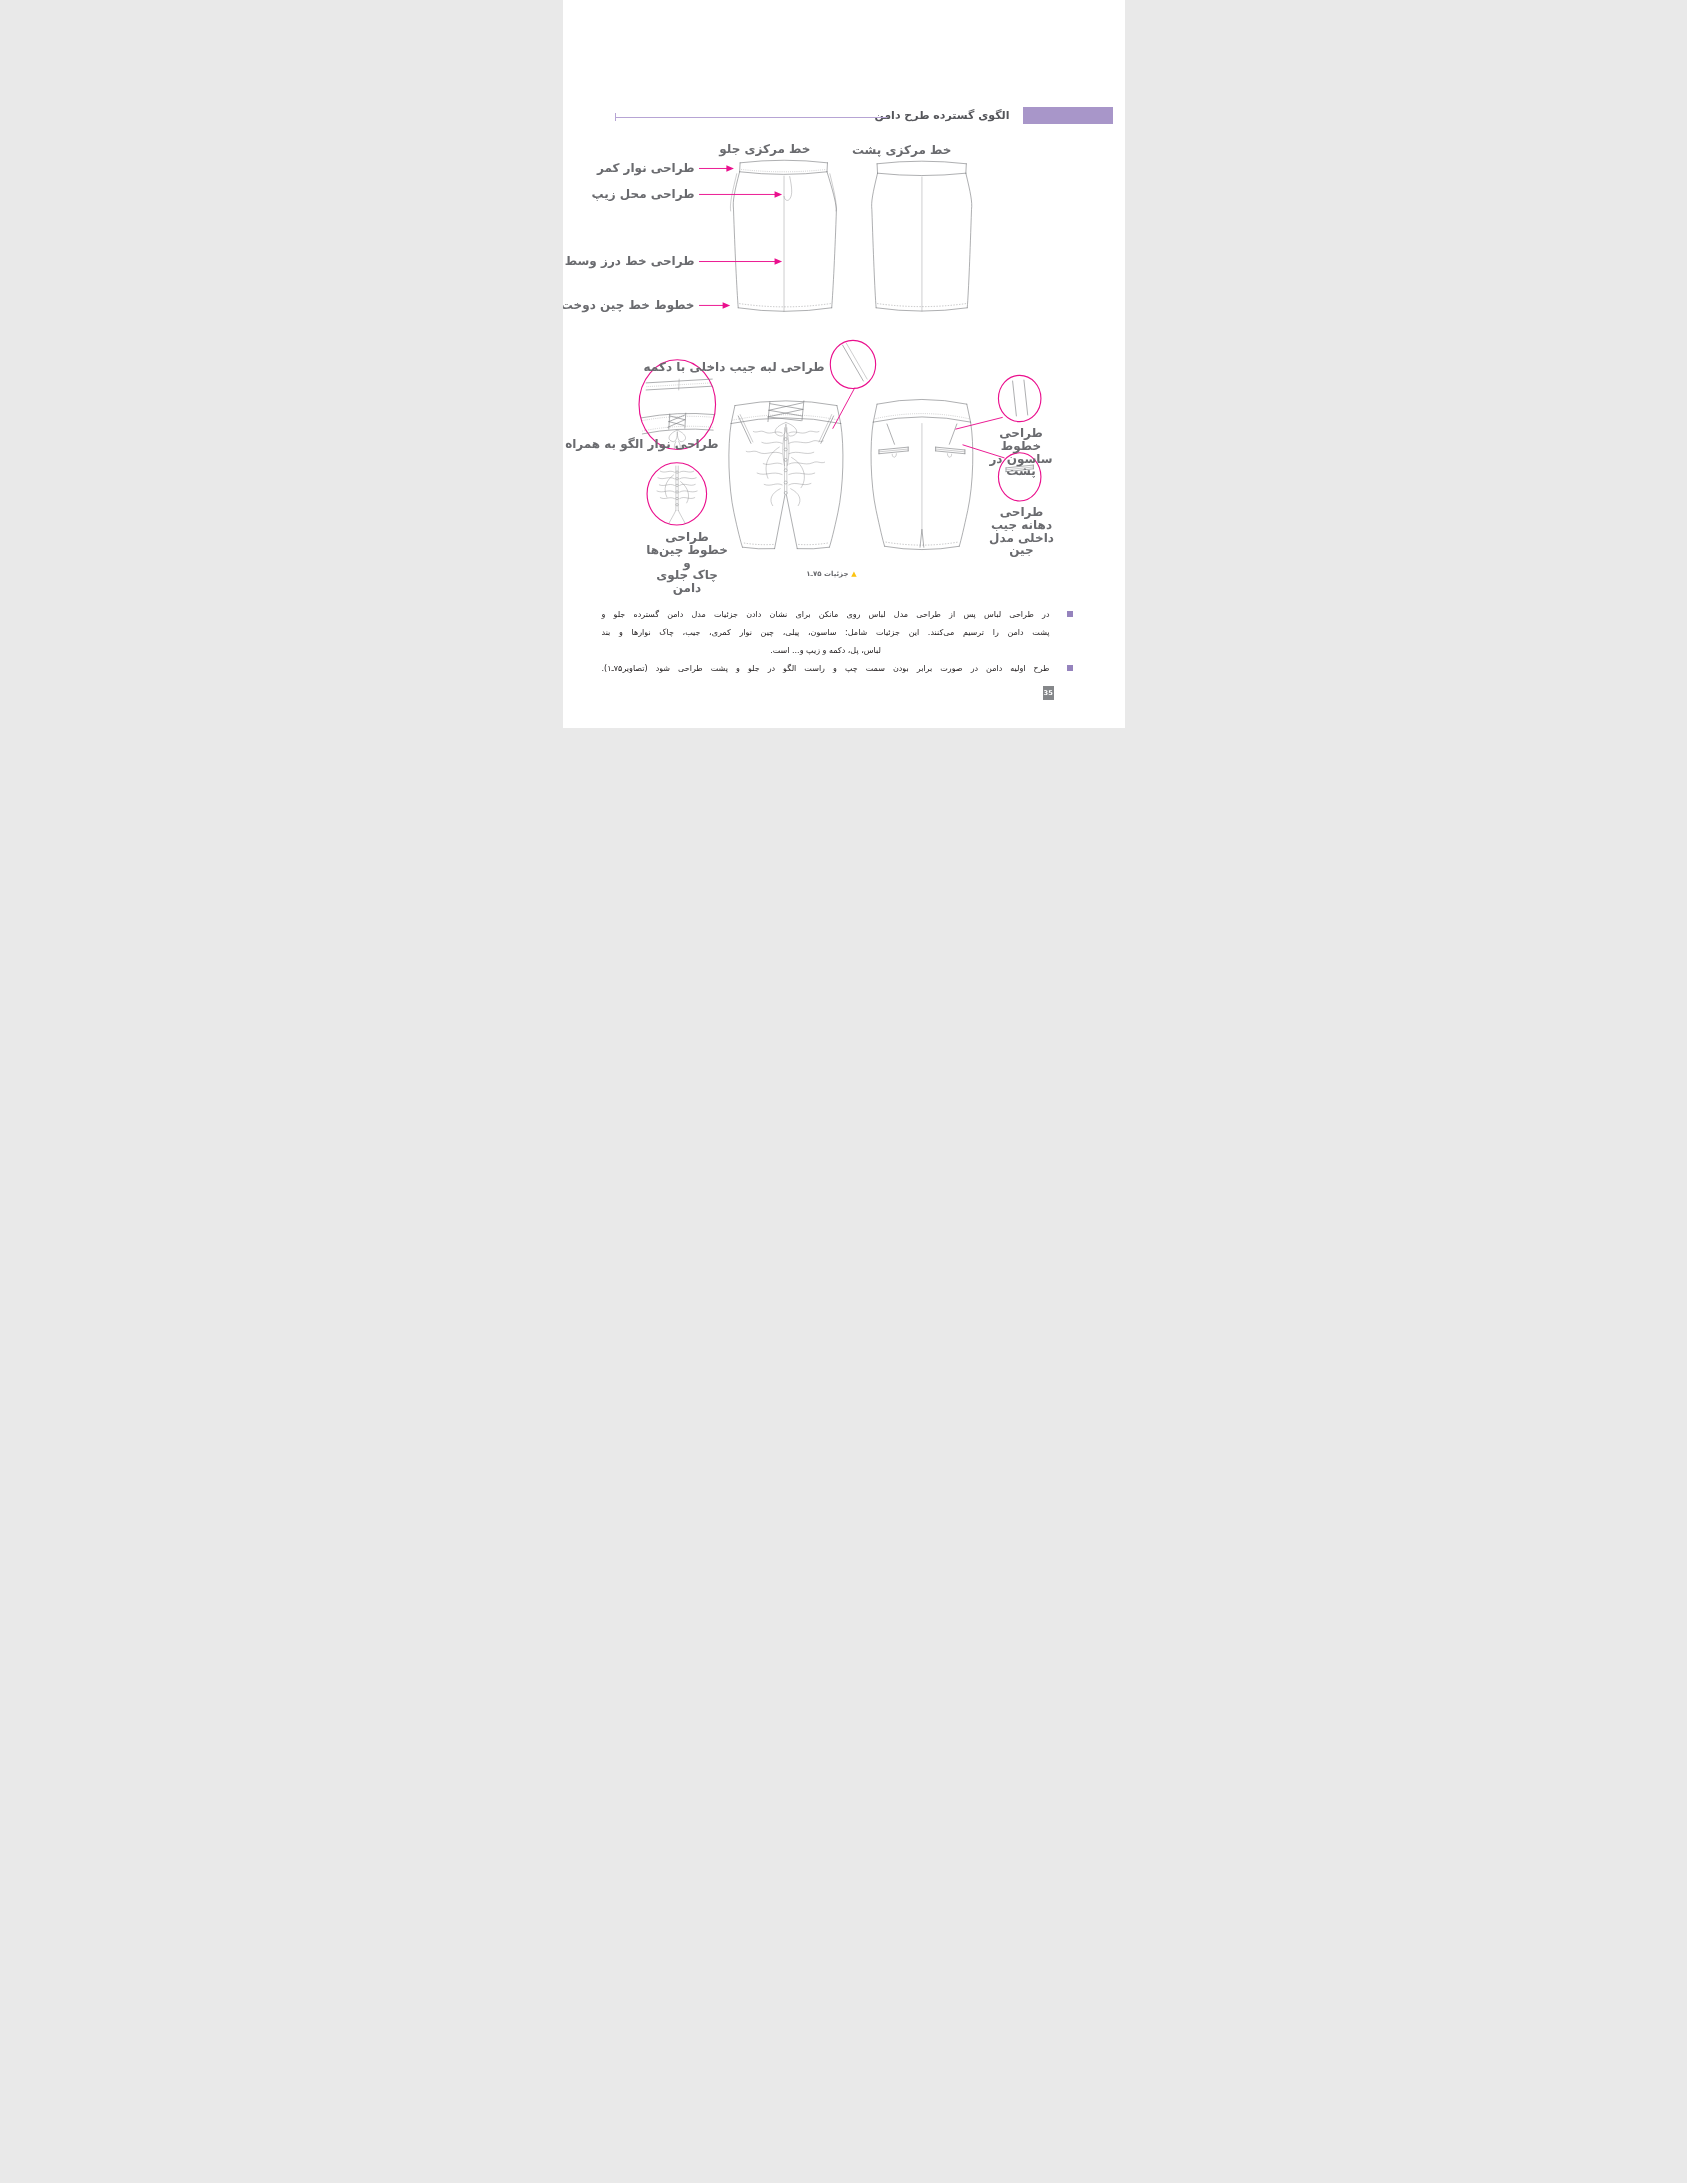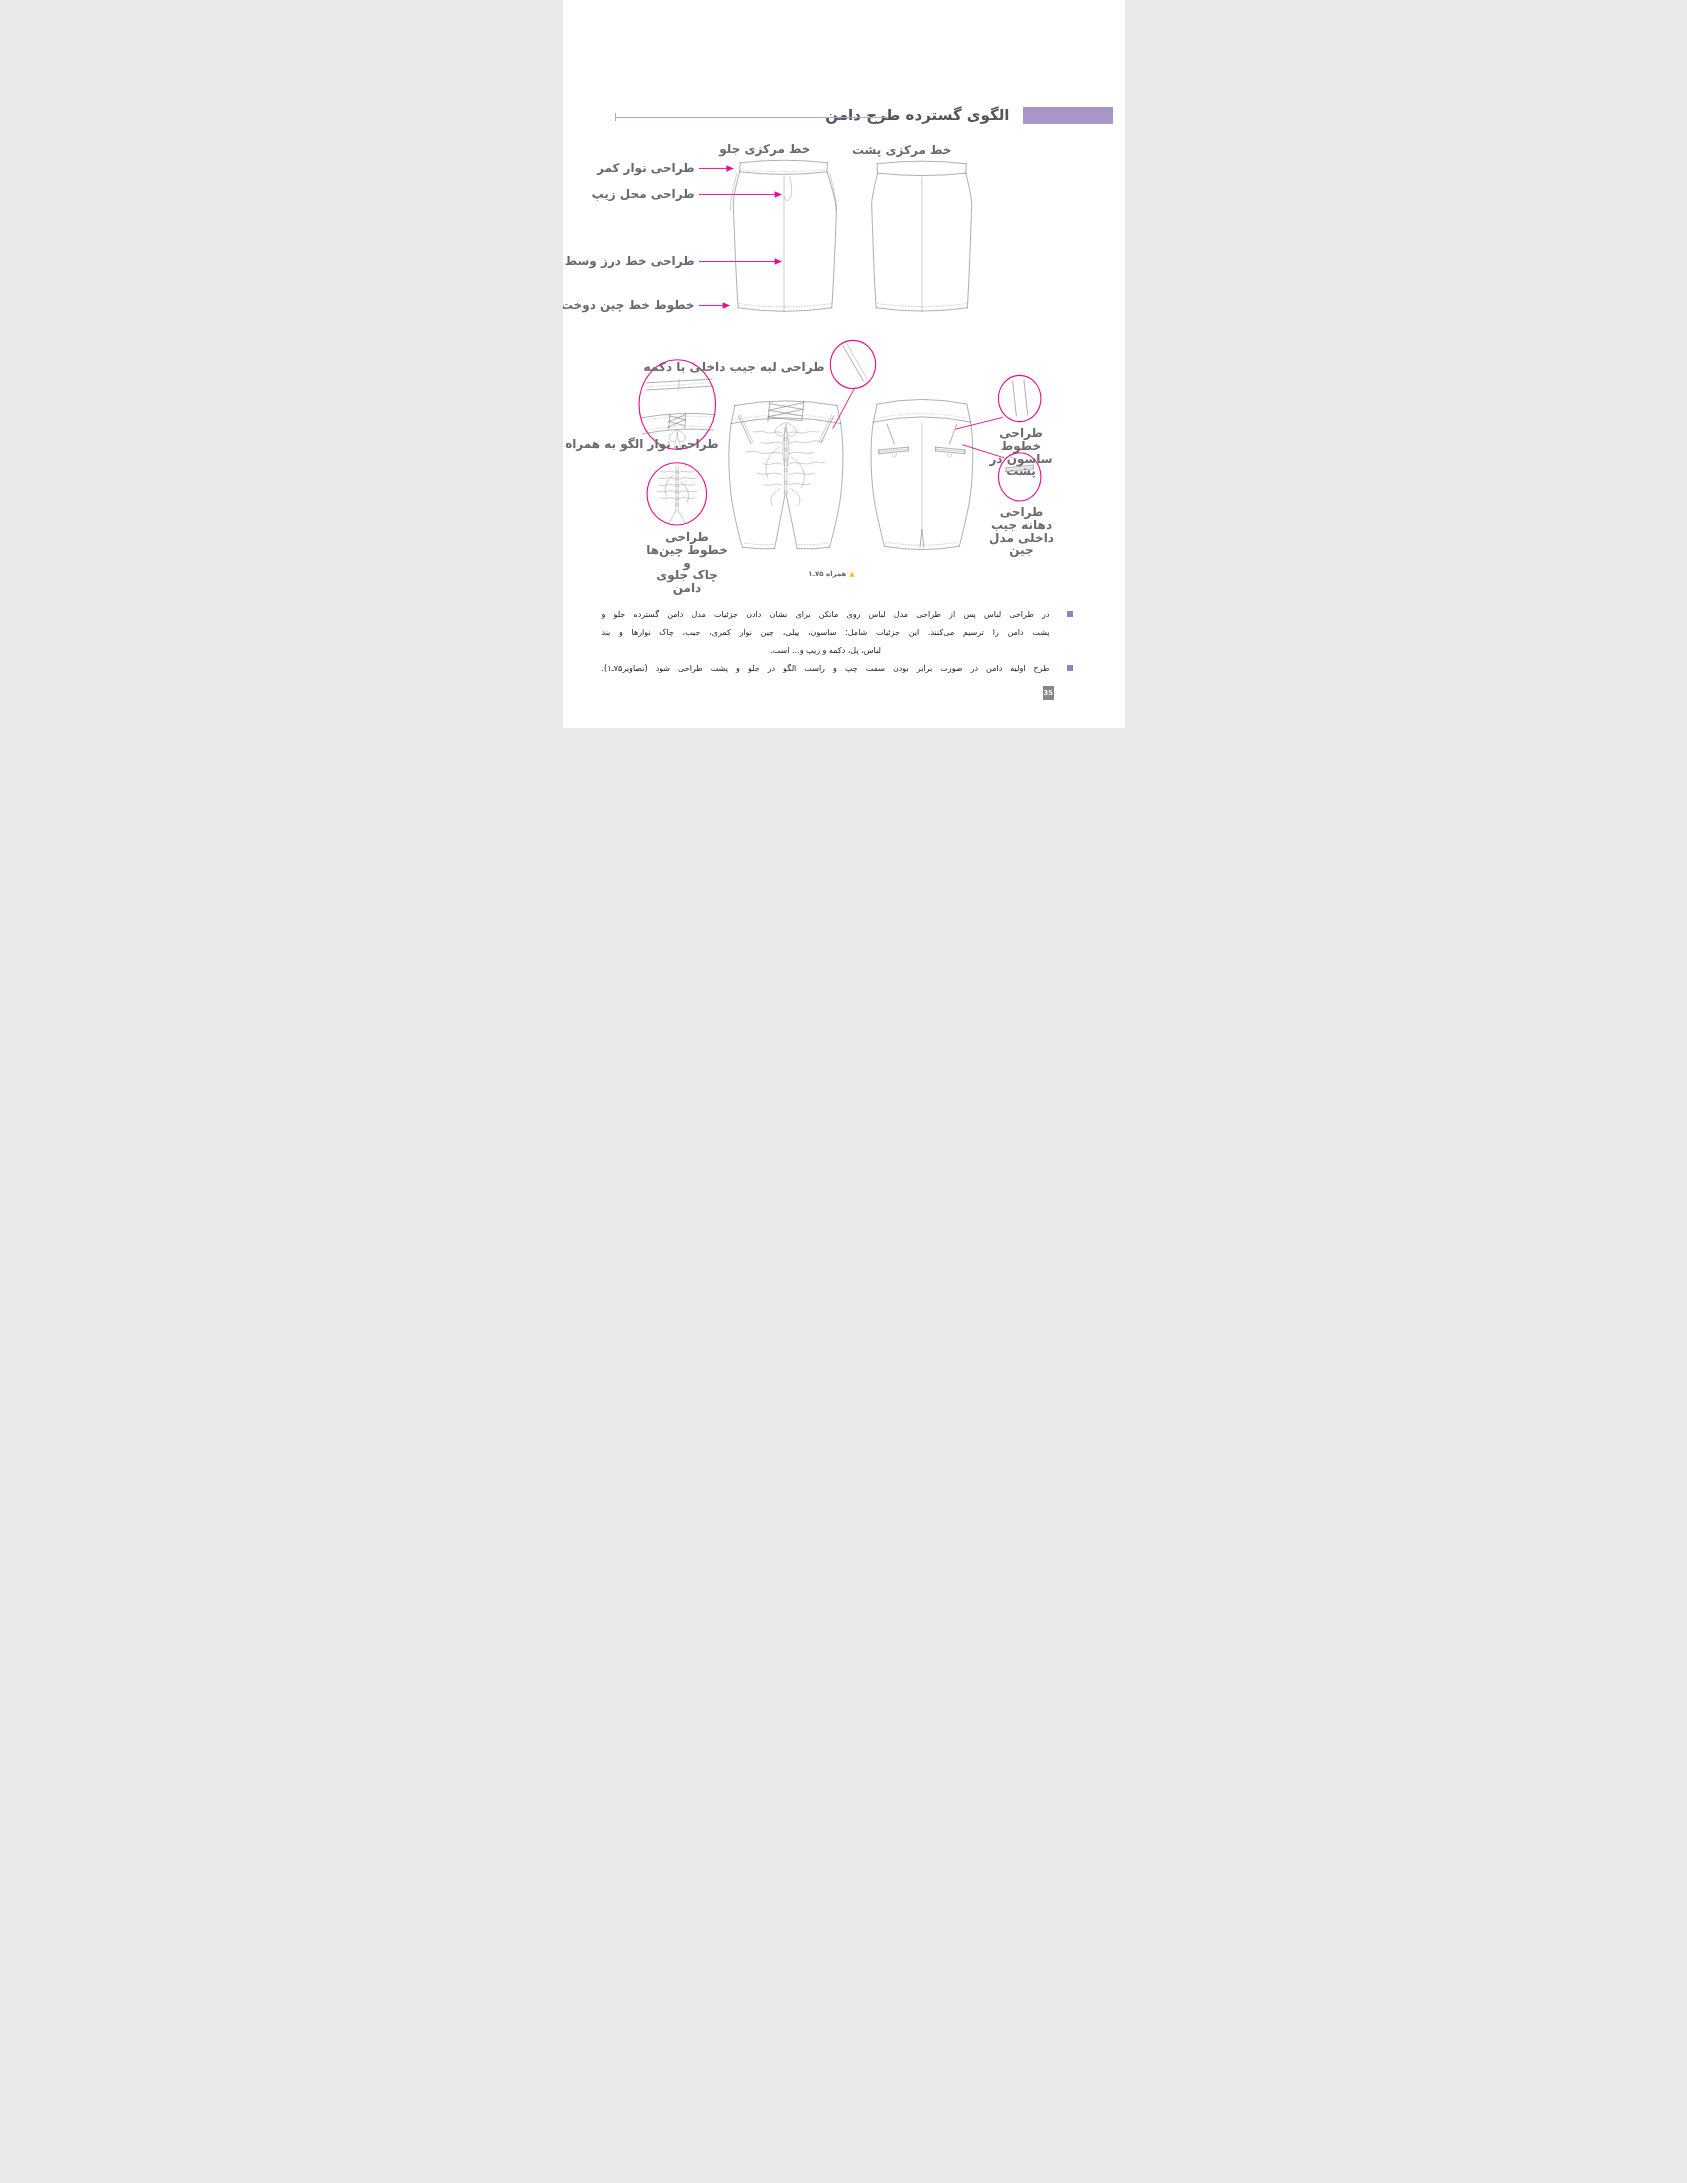--- a/index.html
+++ b/index.html
@@ -10,21 +10,21 @@
   html,body{margin:0;padding:0;background:#e9e9e9;}
   #page{
     position:relative; width:562px; height:728px; margin:0 auto;
     background:#ffffff; overflow:hidden;
     font-family:"DejaVu Sans", sans-serif; direction:rtl;
   }
   .abs{position:absolute;}
   
   .accent-block{background:var(--accent-purple);}
   .title{
-    color:var(--title-gray); font-size:15px; font-weight:bold; line-height:17px;
+    color:var(--title-gray); font-size:11px; font-weight:bold; line-height:17px;
     white-space:nowrap;
   }
   .hline{background:var(--line-purple); height:0.9px;}
   .hline-cap{background:var(--line-purple); width:1.4px; height:7.6px;}
   
   .fig-label{
     color:var(--label-gray); font-size:12px; font-weight:bold; line-height:10.4px;
     white-space:nowrap;
   }
   .fig-label.center{text-align:center; white-space:pre-line;}
@@ -287,21 +287,21 @@
   <div class="abs fig-label" style="right:406px; top:439px;">طراحی نوار الگو به همراه نوار</div>
   <div class="abs fig-label center wrap" style="left:83px; top:531px; width:83px;">طراحی خطوط چین‌ها و
 چاک جلوی دامن</div>
   <div class="abs fig-label center wrap" style="left:423px; top:427px; width:71px;">طراحی خطوط
 ساسون در پشت</div>
   <div class="abs fig-label center wrap" style="left:421px; top:506px; width:76px;">طراحی دهانه جیب
 داخلی مدل جین</div>
 
   <div class="abs caption" style="left:236px; top:570px; width:66px;">
     <span class="tri">▲</span>
-    <span class="txt">همراه ۷۵ـ۱</span>
+    <span class="txt">جزئیات ۷۵ـ۱</span>
   </div>
 
   <div class="abs" style="left:39px; top:606px; width:448px;">
     <div class="body-line just">در طراحی لباس پس از طراحی مدل لباس روی مانکن برای نشان دادن جزئیات مدل دامن گسترده جلو و</div>
     <div class="body-line just">پشت دامن را ترسیم می‌کنند. این جزئیات شامل: ساسون، پیلی، چین نوار کمری، جیب، چاک نوارها و بند</div>
     <div class="body-line cent">لباس، پل، دکمه و زیپ و... است.</div>
     <div class="body-line just">طرح اولیه دامن در صورت برابر بودن سمت چپ و راست الگو در جلو و پشت طراحی شود (تصاویر۷۵ـ۱).</div>
   </div>
   <div class="abs bullet" style="left:504px; top:611px;"></div>
   <div class="abs bullet" style="left:504px; top:665px;"></div>

